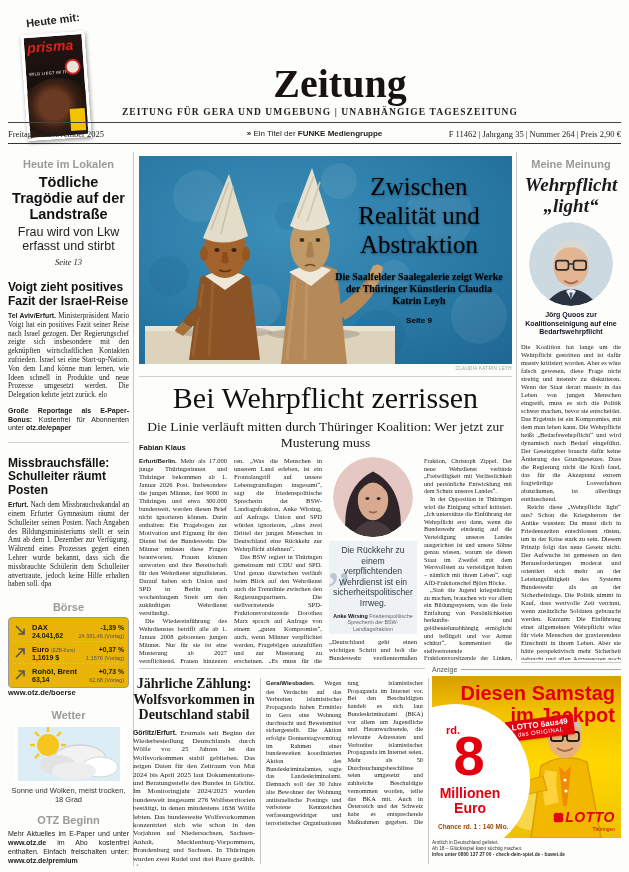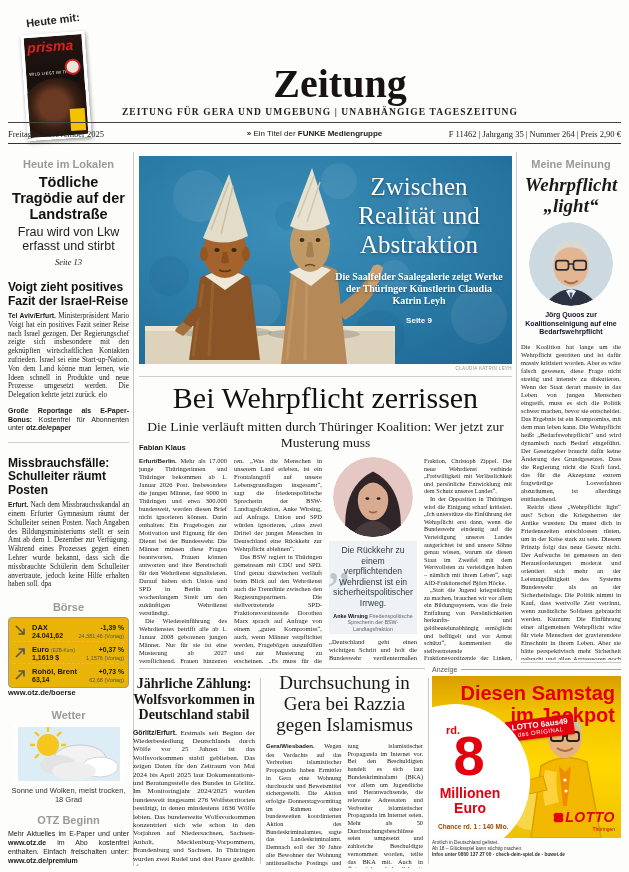--- a/index.html
+++ b/index.html
@@ -58,21 +58,21 @@
   .b-l2{display:flex;align-items:baseline;}
   .b-val{font-size:7px;font-weight:700;}
   .b-prev{margin-left:auto;font-size:5.5px;color:#555;}
   .b-url{font-family:"Liberation Sans",sans-serif;font-size:7.5px;font-weight:700;}
   
   .weather-ico{display:block;margin:2px auto 0;}
   .weather-cap{font-family:"Liberation Sans",sans-serif;font-size:7.5px;line-height:9px;color:#333;text-align:center;margin-top:3px;}
   .digital-b{font-family:"Liberation Sans",sans-serif;font-size:7px;line-height:8.8px;text-align:justify;}
   
   .feature{position:absolute;left:139px;top:156px;width:373px;height:208px;overflow:hidden;background:#2a7da9;}
-  .feat-text{position:absolute;right:8px;top:16px;width:170px;text-align:center;color:#ffffff;margin-left:30px;}
+  .feat-text{position:absolute;right:8px;top:16px;width:170px;text-align:center;color:#000000;margin-left:30px;}
   .feat-title{font-size:25px;line-height:29px;font-weight:400;text-shadow:0 1px 3px rgba(0,30,50,.5);}
   .feat-sub{font-size:10px;line-height:12px;font-weight:700;margin-top:12px;text-shadow:0 1px 2px rgba(0,30,50,.5);}
   .feat-page{font-size:8px;font-weight:700;margin-top:9px;font-family:"Liberation Sans",sans-serif;}
   .feat-credit{position:absolute;left:139px;top:366px;width:373px;text-align:right;font-size:4.6px;color:#999;
       font-family:"Liberation Sans",sans-serif;letter-spacing:.3px;}
   .feat-rule{position:absolute;left:139px;width:373px;top:376px;border-top:1px solid #cfcfcf;}
   
   .main-h{position:absolute;left:139px;top:381px;width:373px;text-align:center;font-size:30px;font-weight:500;color:#111;}
   .main-sub{position:absolute;left:139px;top:419px;width:373px;text-align:center;font-size:13.5px;color:#1a1a1a;}
   .byline{position:absolute;left:139px;top:443px;font-family:"Liberation Sans",sans-serif;font-size:7.5px;font-weight:700;}
@@ -407,21 +407,20 @@
       <p>Reicht diese „Wehrpflicht light“ aus? Schon die Kriegsherren der Antike wussten: Du musst dich in Friedenszeiten entschlossen rüsten, um in der Krise stark zu sein. Diesem Prinzip folgt das neue Gesetz nicht. Der Aufwuchs ist gemessen an den Herausforderungen moderat und orientiert sich mehr an der Leistungsfähigkeit des Systems Bundeswehr als an der Sicherheitslage. Die Politik nimmt in Kauf, dass wertvolle Zeit verrinnt, wenn zusätzliche Soldaten gebraucht werden. Kurzum: Die Einführung einer allgemeinen Wehrpflicht wäre für viele Menschen der gravierendere Einschnitt in ihrem Leben. Aber sie hätte perspektivisch mehr Sicherheit gebracht und allen Aggressoren noch deutlicher gezeigt: Deutschland ist wehrhaft und seine Gesellschaft bereit, die eigenen Grenzen entschlossen zu verteidigen.</p>
     </div>
   </div>
 
   <div class="wolf">
     <div class="wolf-h">Jährliche Zählung: Wolfsvorkommen in Deutschland stabil</div>
     <div class="wolf-b"><span class="lead">Görlitz/Erfurt.</span><span> Erstmals seit Beginn der Wiederbesiedlung Deutschlands durch Wölfe vor 25 Jahren ist das Wolfsvorkommen stabil geblieben. Das zeigen Daten für den Zeitraum von Mai 2024 bis April 2025 laut Dokumentations- und Beratungsstelle des Bundes in Görlitz. Im Monitoringjahr 2024/2025 wurden bundesweit insgesamt 276 Wolfsterritorien bestätigt, in denen mindestens 1636 Wölfe lebten. Das bundesweite Wolfsvorkommen konzentriert sich wie schon in den Vorjahren auf Niedersachsen, Sachsen-Anhalt, Mecklenburg-Vorpommern, Brandenburg und Sachsen. In Thüringen wurden zwei Rudel und drei Paare gezählt. afp</span></div>
   </div>
 
   <div class="gera">
-    <div class="gera-h">Durchsuchung in Gera bei Razzia gegen Islamismus</div>
     <div class="gera-cols">
       <div class="gera-col"><span class="lead" style="font-size:6px;">Gera/Wiesbaden.</span><span> Wegen des Verdachts auf das Verbreiten islamistischer Propaganda haben Ermittler in Gera eine Wohnung durchsucht und Beweismittel sichergestellt. Die Aktion erfolgte Donnerstagvormittag im Rahmen einer bundesweiten koordinierten Aktion des Bundeskriminalamtes, sagte das Landeskriminalamt. Demnach soll der 30 Jahre alte Bewohner der Wohnung antiisraelische Postings und verbotene Kennzeichen verfassungswidriger und terroristischer Organisationen – in diesem Fall der Hamas – in den Sozialen Medien verbreitet haben. In insgesamt zwölf Bundesländern gingen die Strafverfolgungsbehörden gegen die Verbrei-</span></div>
       <div class="gera-col"><span>tung islamistischer Propaganda im Internet vor. Bei den Beschuldigten handelt es sich laut Bundeskriminalamt (BKA) vor allem um Jugendliche und Heranwachsende, die relevante Adressaten und Verbreiter islamistischer Propaganda im Internet seien. Mehr als 50 Durchsuchungsbeschlüsse seien umgesetzt und zahlreiche Beschuldigte vernommen worden, teilte das BKA mit. Auch in Österreich und der Schweiz habe es entsprechende Maßnahmen gegeben. Die Aktion der Polizei fand den Angaben nach mit Ausnahme von Sachsen-Anhalt, Saarland, Rheinland-Pfalz und Mecklenburg-Vorpommern in allen Bundesländern statt. dpa</span></div>
     </div>
   </div>
 
   <div class="anzeige-row">
     <span>Anzeige</span>
       <span class="line"></span>
   </div>

